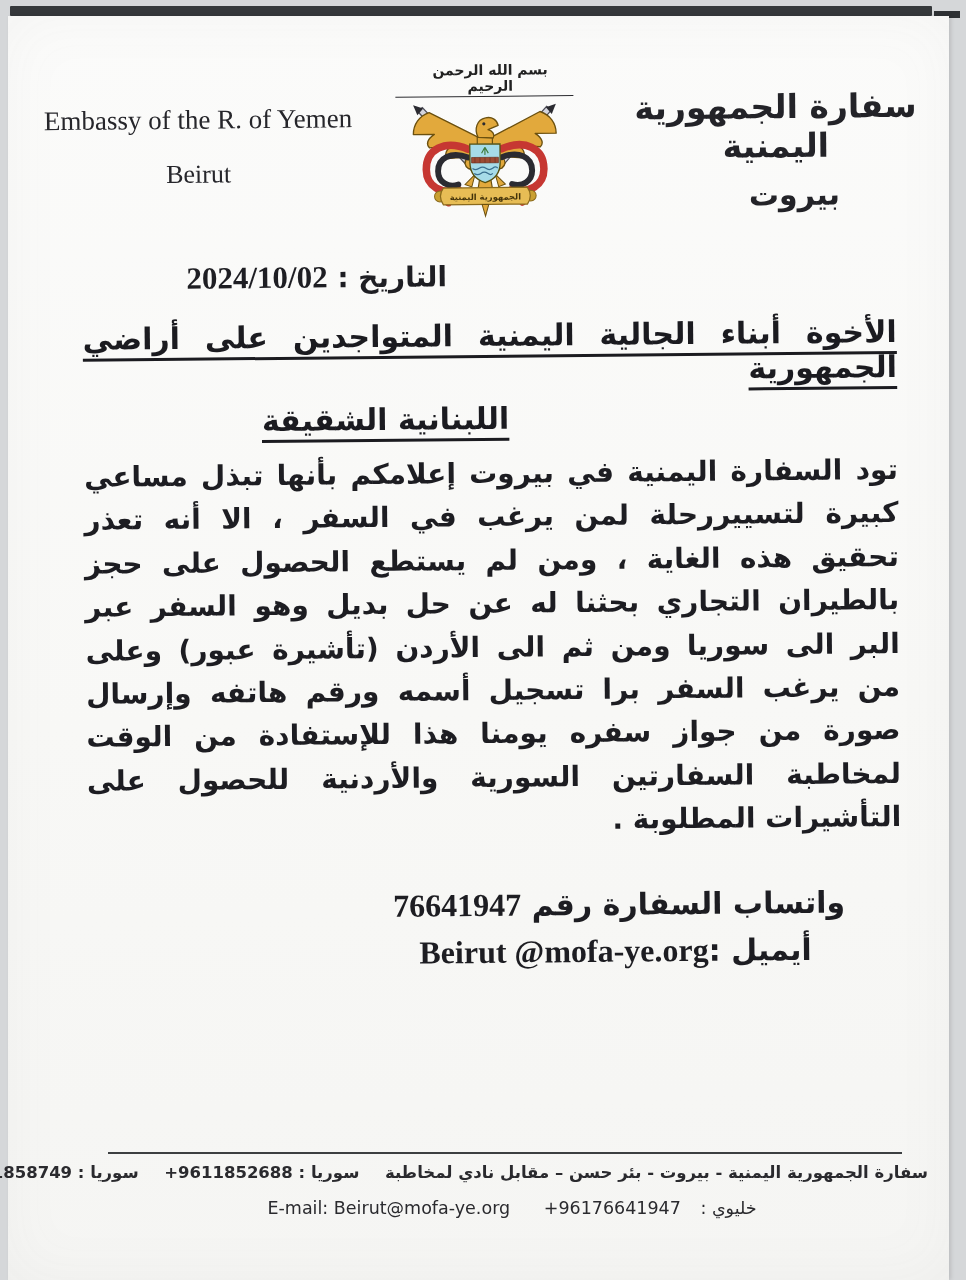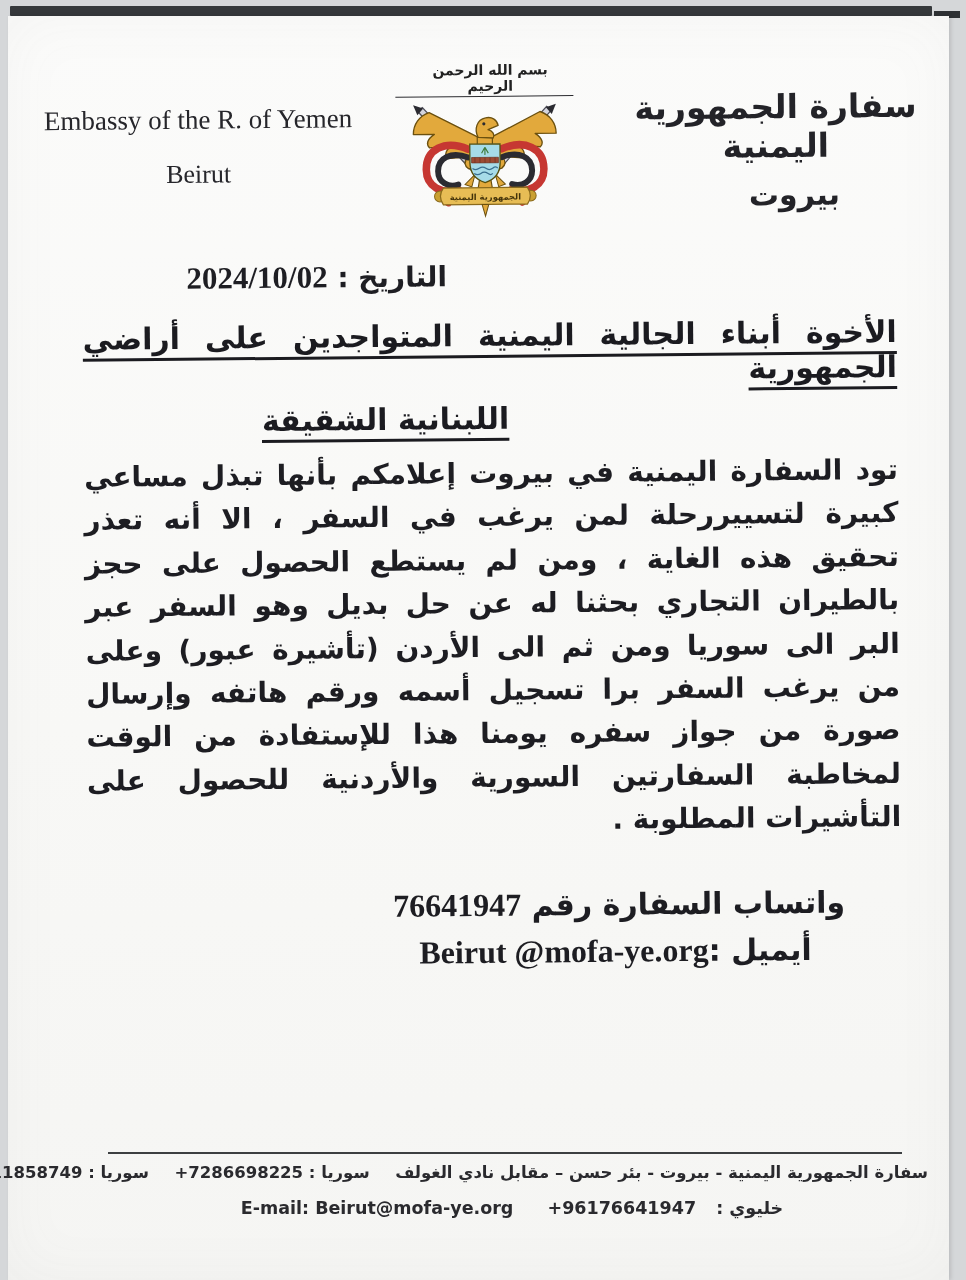--- a/index.html
+++ b/index.html
@@ -55,21 +55,21 @@
   .contact .latin{font-family:"Liberation Serif", serif;font-size:32px;font-weight:600;direction:ltr;unicode-bidi:embed;}
   .contact .num{font-family:"Liberation Serif", serif;font-size:32px;font-weight:600;direction:ltr;unicode-bidi:embed;padding-inline-start:8px;}
 
   
   .footer-rule{position:absolute;left:100px;top:1136px;width:794px;height:2px;background:#3c3f41;}
   .footer-l1{position:absolute;left:60px;top:1147px;width:860px;direction:rtl;text-align:center;
              font-size:16.5px;font-weight:600;color:#2a2a2e;white-space:nowrap;}
   .footer-l1 .num{direction:ltr;unicode-bidi:embed;}
   .footer-l1 .gap{display:inline-block;width:14px;}
   .footer-l2{position:absolute;left:100px;top:1182px;width:794px;direction:ltr;text-align:center;
-             font-size:17.5px;font-weight:700;color:#2a2a2e;white-space:nowrap;}
+             font-size:17.5px;font-weight:400;color:#2a2a2e;white-space:nowrap;}
   .footer-l2 .seg{margin:0 14px;}
   .footer-l2 .rtl{direction:rtl;unicode-bidi:embed;}
 </style>
 </head>
 <body>
 
 <div class="top-bar"></div>
 <div class="top-bar-dash"></div>
 
 <div class="paper">
@@ -172,24 +172,24 @@
       </div>
       <div>
         <span>أيميل :</span><span class="latin">Beirut @mofa-ye.org</span>
       </div>
     </div>
 
   </div>
 
   <div class="footer-rule"></div>
   <div class="footer-l1">
-    <span>سفارة الجمهورية اليمنية - بيروت - بئر حسن – مقابل نادي الغولف</span>
+    <span>سفارة الجمهورية اليمنية - بيروت - بئر حسن – مقابل نادي لمخاطبة</span>
     <span class="gap"></span>
     <span>سوريا :</span>
-    <span class="num">+7286698225</span>
+    <span class="num">+9611852688</span>
     <span class="gap"></span>
     <span>سوريا :</span>
     <span class="num">+9611858749</span>
   </div>
   <div class="footer-l2">
     <span class="seg"><span>E-mail:</span> <span>Beirut@mofa-ye.org</span></span>
     <span class="seg">+96176641947</span>
     <span class="rtl">خليوي :</span>
   </div>
 </div>

